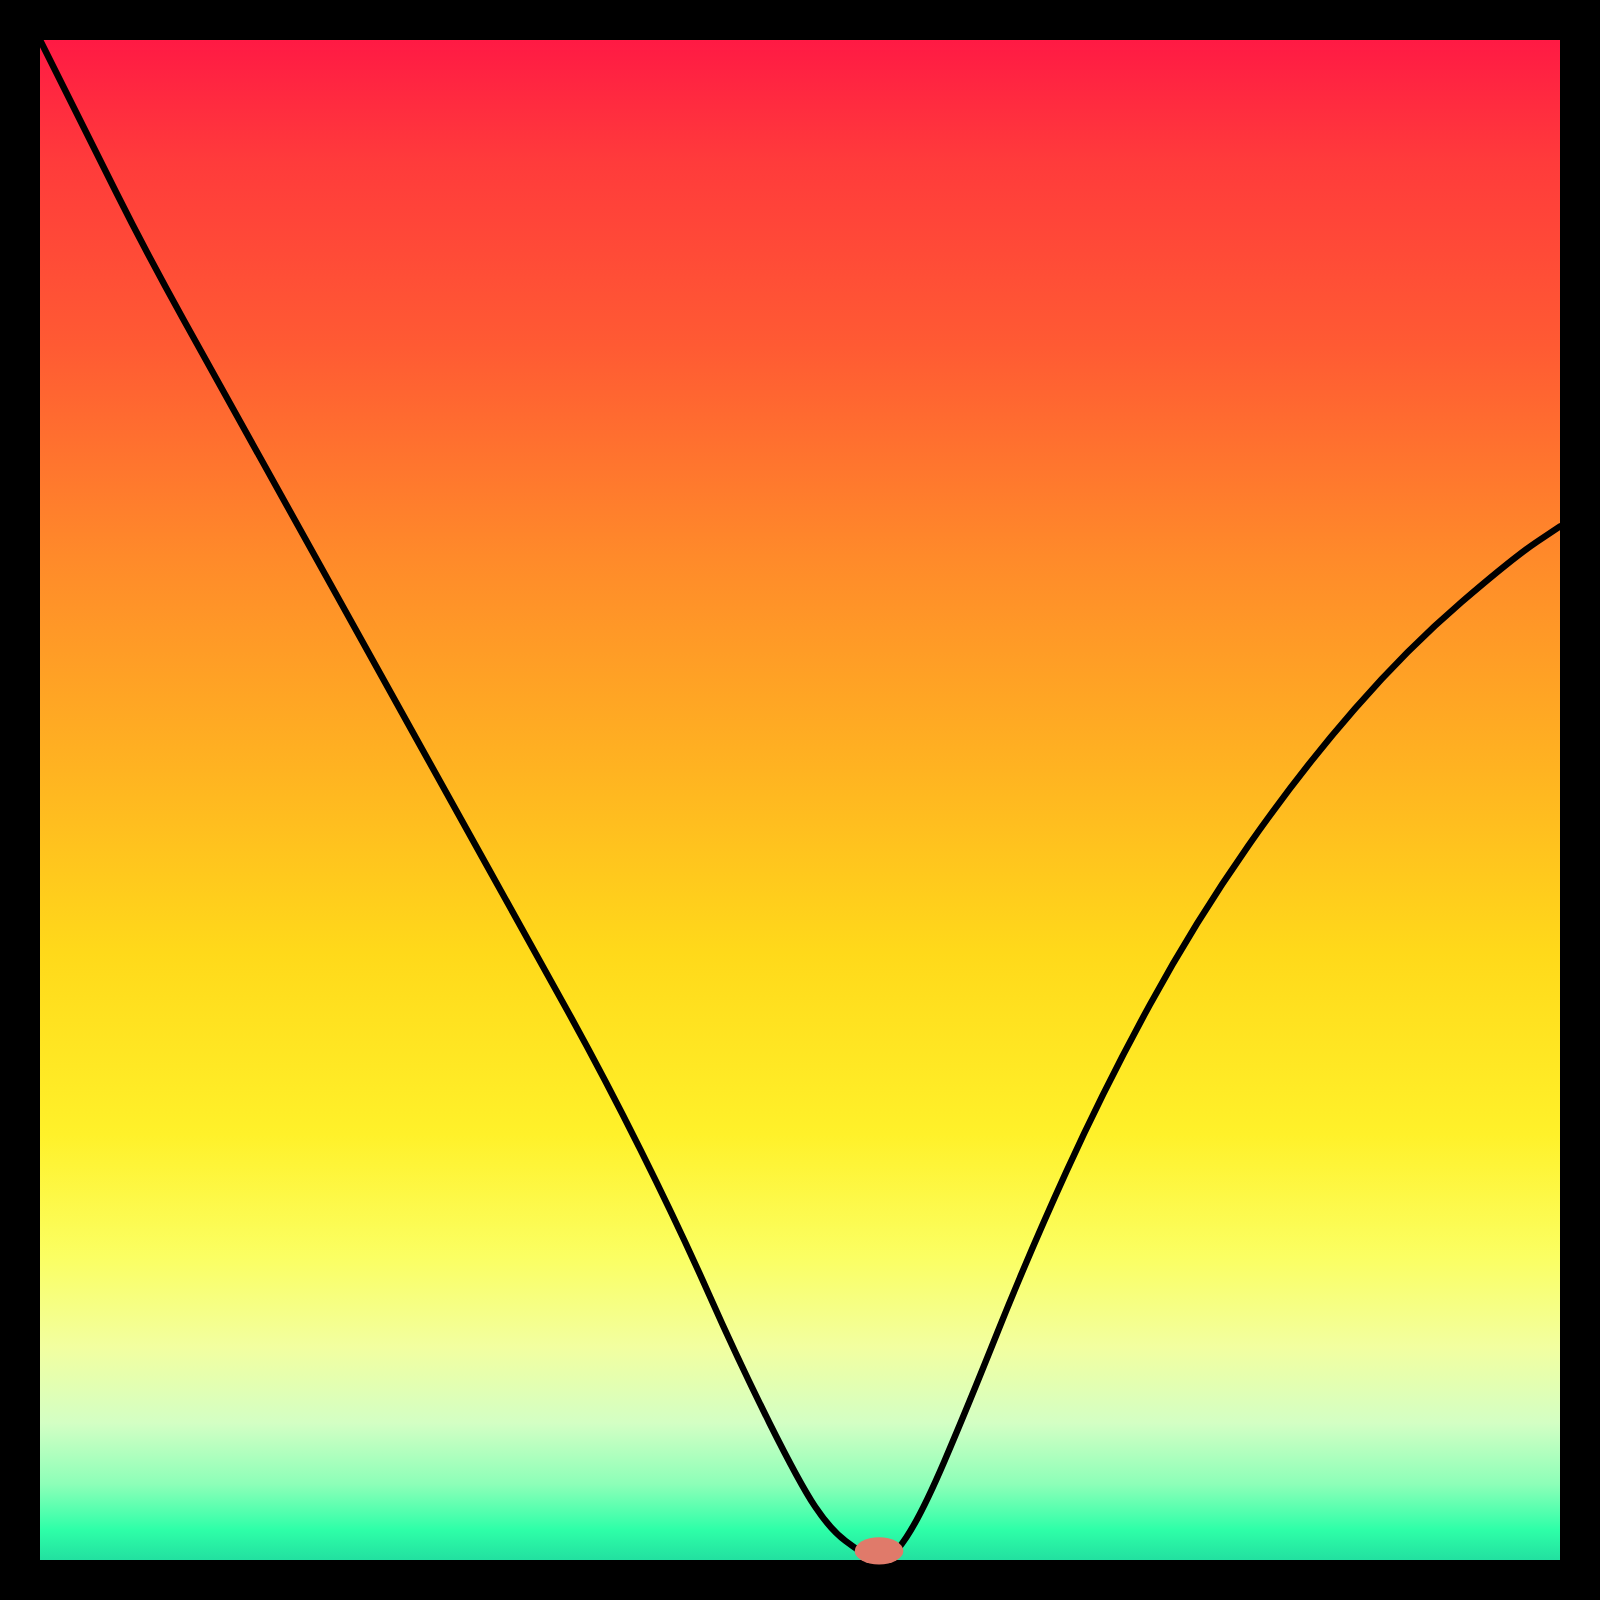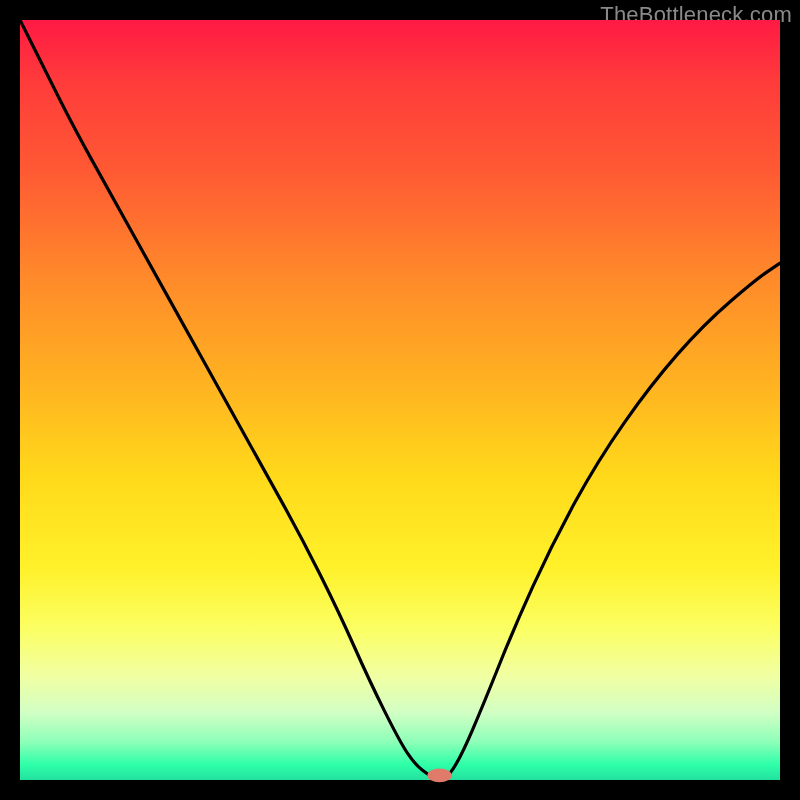--- a/index.html
+++ b/index.html
@@ -59,21 +59,20 @@
     font-weight: 500;
     letter-spacing: 0.2px;
     user-select: none;
   }
 </style>
 </head>
 <body>
 
 <div class="frame">
 
-  <div class="attribution">TheBottleneck.com</div>
 
   <div class="plot-area">
     <svg class="curve" viewBox="0 0 760 760" preserveAspectRatio="none">
       <path id="curve-path" fill="none" stroke="#000000" stroke-width="3.2" stroke-linejoin="round" stroke-linecap="round" d="M 0.00 0.00 Q 22.80 45.60 38.00 76.00 Q 53.20 106.40 72.20 140.60 Q 91.20 174.80 110.20 209.00 Q 129.20 243.20 148.20 277.40 Q 167.20 311.60 186.20 345.80 Q 205.20 380.00 224.20 414.20 Q 243.20 448.40 262.20 482.60 Q 281.20 516.80 300.20 554.80 Q 319.20 592.80 334.40 627.00 Q 349.60 661.20 364.80 691.60 Q 380.00 722.00 387.60 733.40 Q 395.20 744.80 402.80 750.50 Q 410.40 756.20 414.20 758.10 Q 418.00 760.00 421.80 760.00 Q 425.60 760.00 433.20 748.60 Q 440.80 737.20 452.20 710.60 Q 463.60 684.00 478.80 646.00 Q 494.00 608.00 513.00 566.20 Q 532.00 524.40 554.80 482.60 Q 577.60 440.80 604.20 402.80 Q 630.80 364.80 657.40 334.40 Q 684.00 304.00 710.60 281.20 Q 737.20 258.40 748.60 250.80 T 760.00 243.20"></path>
       <ellipse id="marker-ellipse" fill="#e07a6a" cx="419.52" cy="755.44" rx="12.16" ry="6.84"></ellipse>
     </svg>
   </div>
 
 </div>
 

